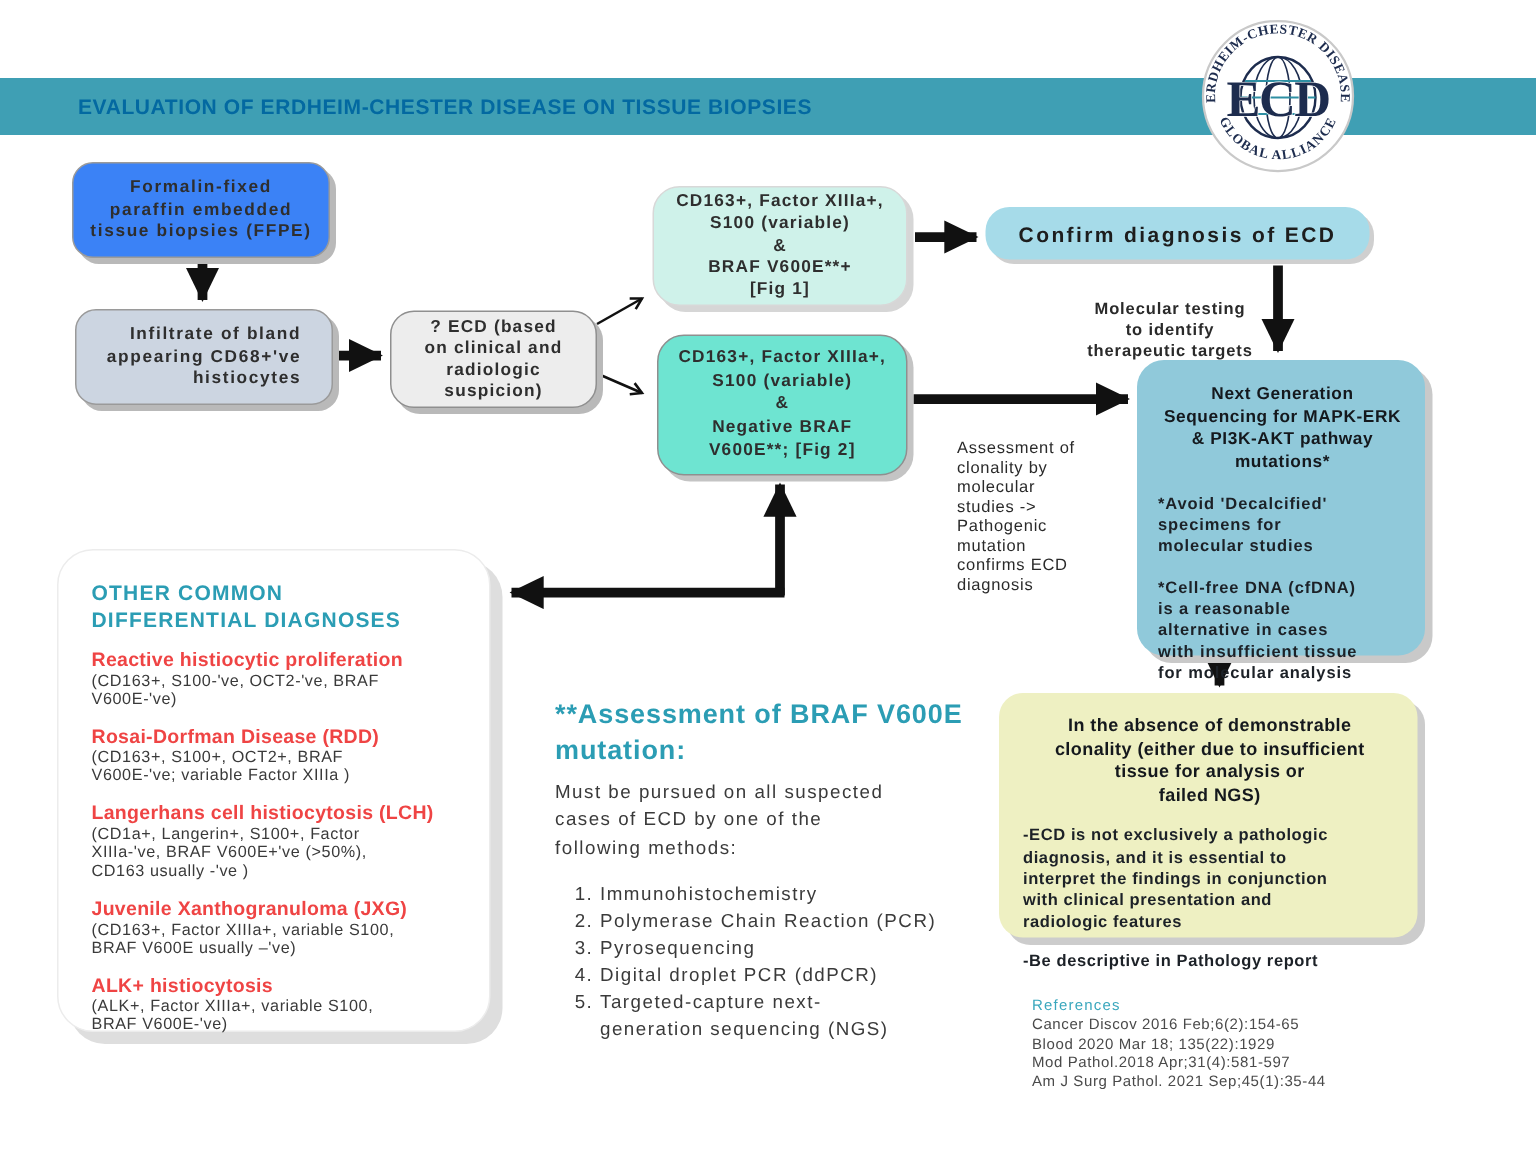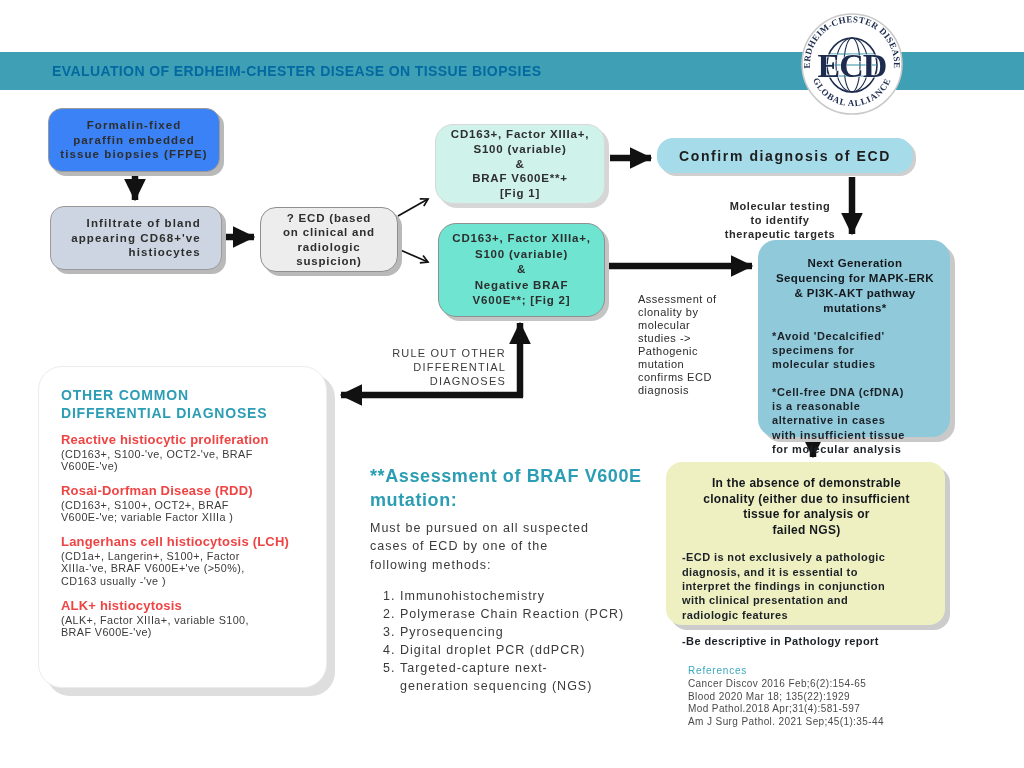--- a/index.html
+++ b/index.html
@@ -117,23 +117,20 @@
 to identify
 therapeutic targets</div>
   <div class="note clonality">Assessment of
 clonality by
 molecular
 studies -&gt;
 Pathogenic
 mutation
 confirms ECD
 diagnosis</div>
-  <div class="note ruleout">RULE OUT OTHER
-DIFFERENTIAL
-DIAGNOSES</div>
 
   <div class="box ngs">
     <div class="ngs-head">Next Generation
 Sequencing for MAPK-ERK
 &amp; PI3K-AKT pathway
 mutations*</div>
     <div class="ngs-note">*Avoid 'Decalcified'
 specimens for
 molecular studies</div>
     <div class="ngs-note">*Cell-free DNA (cfDNA)
@@ -166,20 +163,25 @@
     <div class="diff-entry">
       <div class="diff-name">Rosai-Dorfman Disease (RDD)</div>
       <div class="diff-detail">(CD163+, S100+, OCT2+, BRAF
 V600E-'ve; variable Factor XIIIa )</div>
     </div>
     <div class="diff-entry">
       <div class="diff-name">Langerhans cell histiocytosis (LCH)</div>
       <div class="diff-detail">(CD1a+, Langerin+, S100+, Factor
 XIIIa-'ve, BRAF V600E+'ve (&gt;50%),
 CD163 usually -'ve )</div>
+    </div>
+    <div class="diff-entry">
+      <div class="diff-name">Juvenile Xanthogranuloma (JXG)</div>
+      <div class="diff-detail">(CD163+, Factor XIIIa+, variable S100,
+BRAF V600E usually –'ve)</div>
     </div>
     <div class="diff-entry">
       <div class="diff-name">ALK+ histiocytosis</div>
       <div class="diff-detail">(ALK+, Factor XIIIa+, variable S100,
 BRAF V600E-'ve)</div>
     </div>
   </div>
 
   <div class="braf">
     <div class="braf-heading">**Assessment of BRAF V600E

